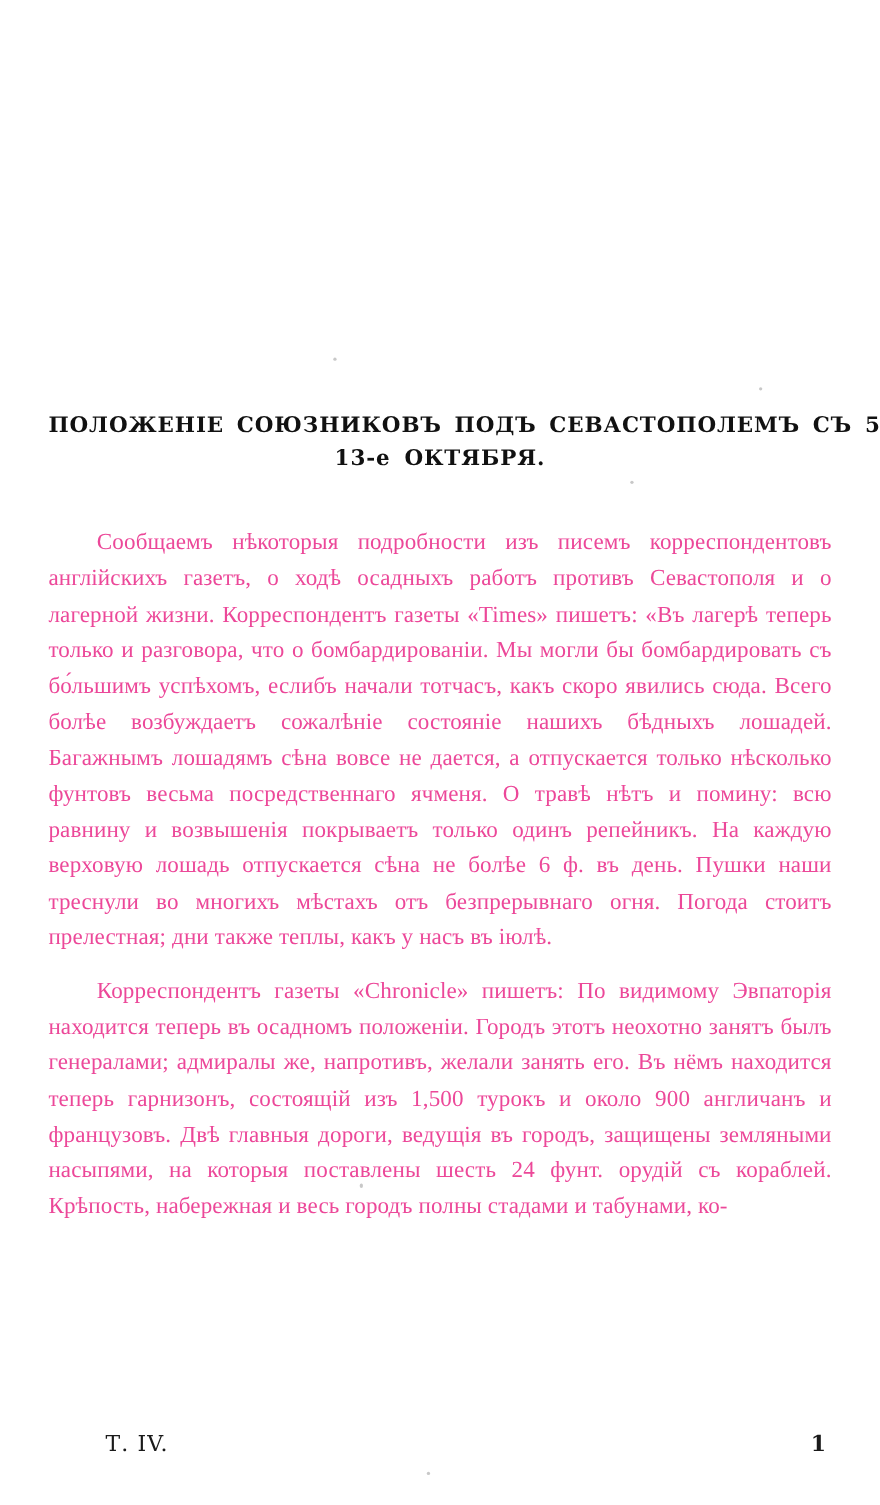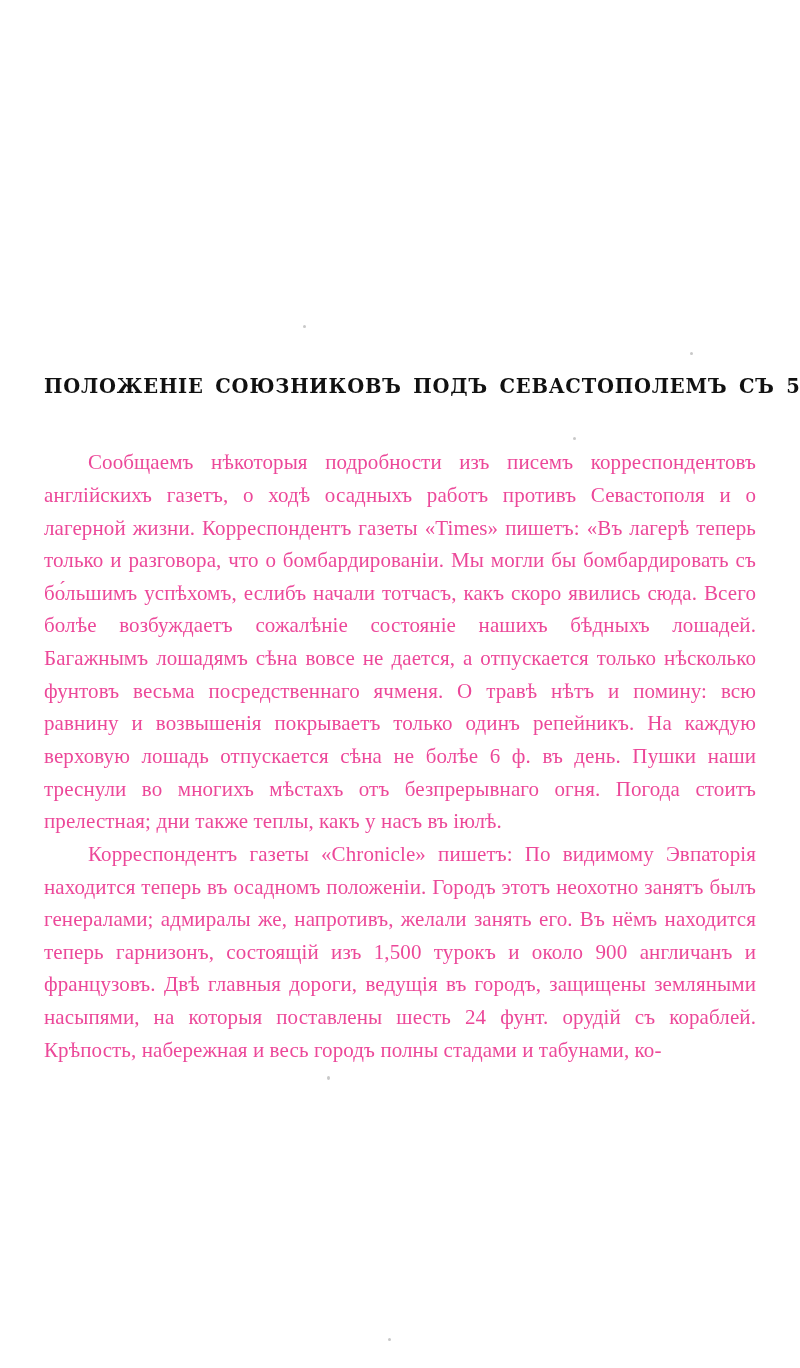--- a/index.html
+++ b/index.html
@@ -47,21 +47,21 @@
   .body-par {
     font-size: 21px;
     line-height: 1.555;
     text-align: justify;
     text-indent: 44px;
     margin: 0;
     color: #ec4899;
     letter-spacing: 0.1px;
   }
   .body-par + .body-par {
-    margin-top: 0;
+    margin-top: 16px;
   }
   .footer {
     position: absolute;
     left: 44px;
     top: 1300px;
     width: 712px;
     display: flex;
     justify-content: space-between;
     align-items: baseline;
     font-size: 20px;
@@ -92,21 +92,26 @@
   <span class="speck" style="left:303px;top:325px;width:3px;height:3px;"></span>
   <span class="speck" style="left:690px;top:352px;width:3px;height:3px;"></span>
   <span class="speck" style="left:573px;top:437px;width:3px;height:3px;"></span>
   <span class="speck" style="left:327px;top:1076px;width:3px;height:4px;"></span>
   <span class="speck" style="left:388px;top:1338px;width:3px;height:3px;"></span>
 
   <div class="content">
 
     <div class="title-block">
       <div class="title-line first">ПОЛОЖЕНІЕ СОЮЗНИКОВЪ ПОДЪ СЕВАСТОПОЛЕМЪ СЪ 5-го по</div>
+      <div class="title-line second">13-е ОКТЯБРЯ.</div>
     </div>
 
     <p class="body-par">Сообщаемъ нѣкоторыя подробности изъ писемъ корреспондентовъ англійскихъ газетъ, о ходѣ осадныхъ работъ противъ Севастополя и о лагерной жизни. Корреспондентъ газеты «Times» пишетъ: «Въ лагерѣ теперь только и разговора, что о бомбардированіи. Мы могли бы бомбардировать съ бо́льшимъ успѣхомъ, еслибъ начали тотчасъ, какъ скоро явились сюда. Всего болѣе возбуждаетъ сожалѣніе состояніе нашихъ бѣдныхъ лошадей. Багажнымъ лошадямъ сѣна вовсе не дается, а отпускается только нѣсколько фунтовъ весьма посредственнаго ячменя. О травѣ нѣтъ и помину: всю равнину и возвышенія покрываетъ только одинъ репейникъ. На каждую верховую лошадь отпускается сѣна не болѣе 6 ф. въ день. Пушки наши треснули во многихъ мѣстахъ отъ безпрерывнаго огня. Погода стоитъ прелестная; дни также теплы, какъ у насъ въ іюлѣ.</p>
     <p class="body-par">Корреспондентъ газеты «Chronicle» пишетъ: По видимому Эвпаторія находится теперь въ осадномъ положеніи. Городъ этотъ неохотно занятъ былъ генералами; адмиралы же, напротивъ, желали занять его. Въ нёмъ находится теперь гарнизонъ, состоящій изъ 1,500 турокъ и около 900 англичанъ и французовъ. Двѣ главныя дороги, ведущія въ городъ, защищены земляными насыпями, на которыя поставлены шесть 24 фунт. орудій съ кораблей. Крѣпость, набережная и весь городъ полны стадами и табунами, ко-</p>
 
   </div>
 
+  <div class="footer">
+    <span class="vol">Т. IV.</span>
+    <span class="pageno">1</span>
+  </div>
 
 </div>
 
 </body></html>

